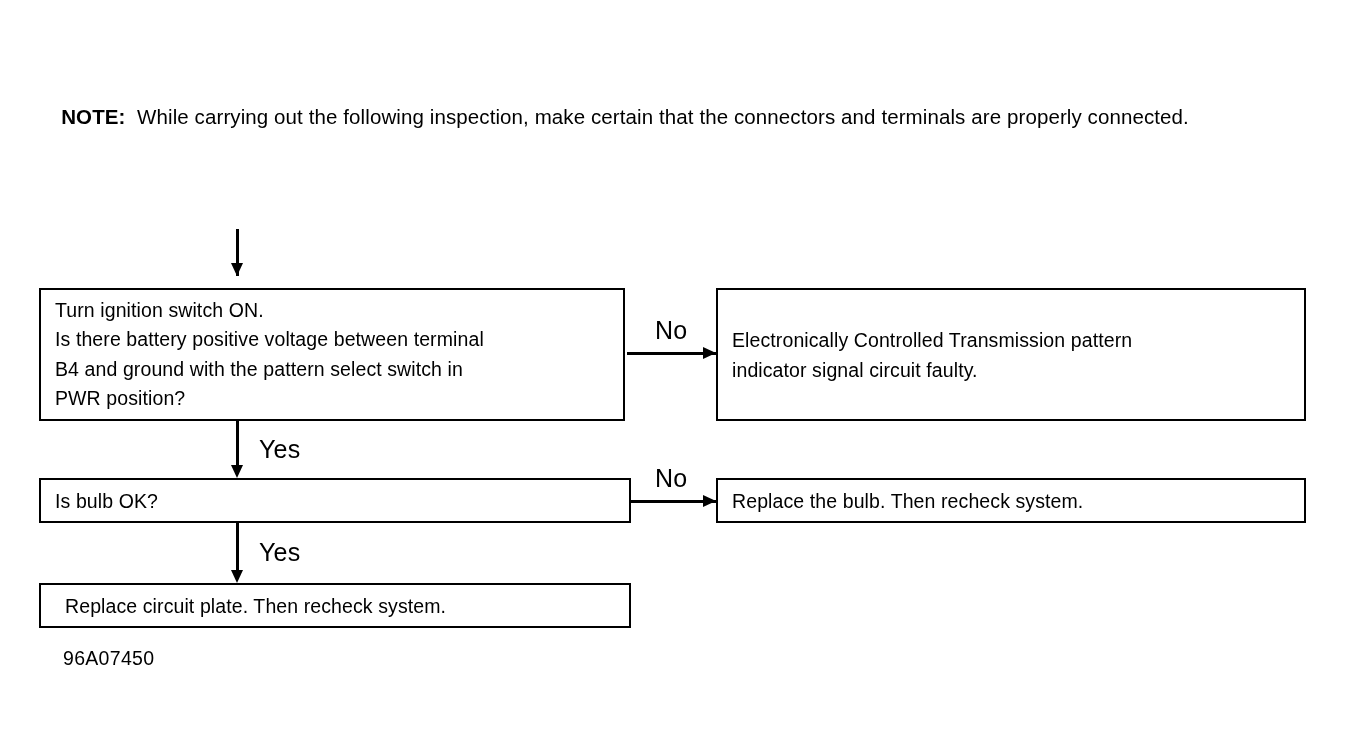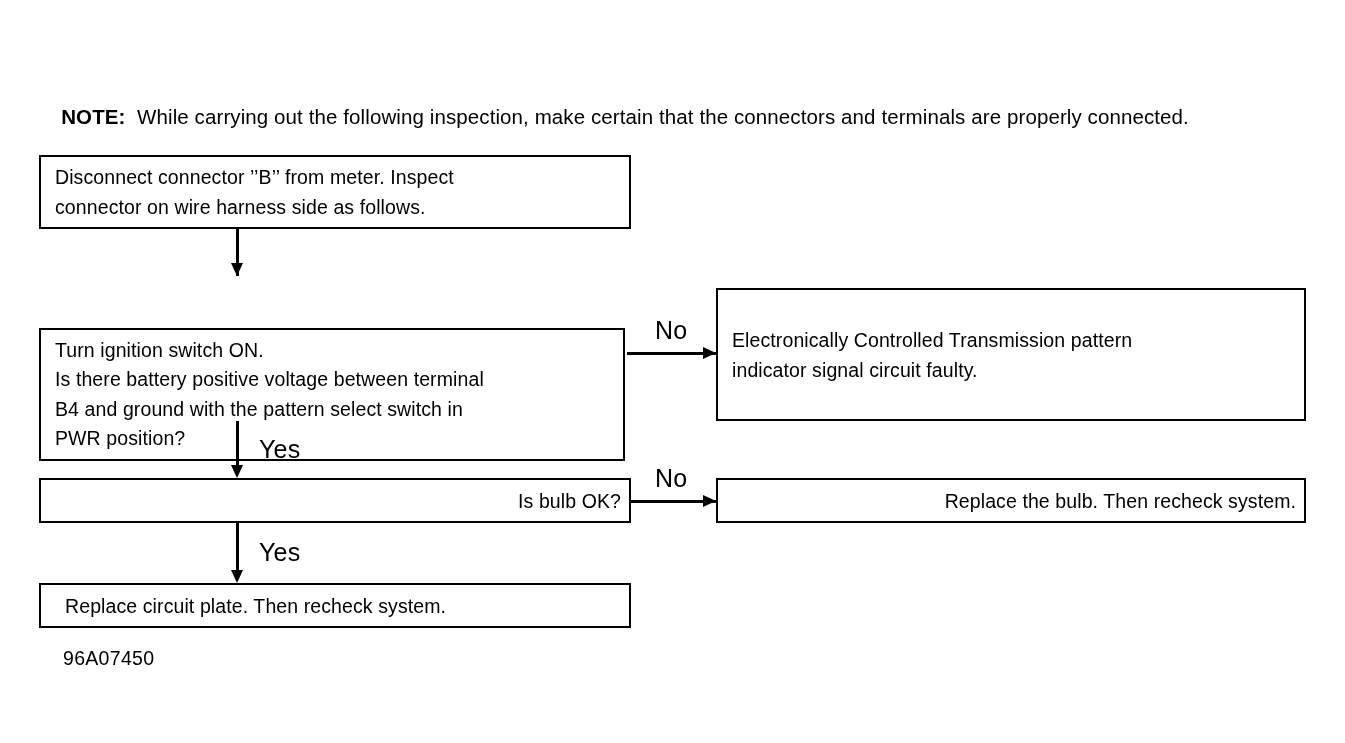--- a/index.html
+++ b/index.html
@@ -57,35 +57,33 @@
   }
 
   #box-disconnect {
     left: 39px;  top: 155px;
     width: 592px; height: 74px;
   }
   #box-ignition {
     left: 39px;  top: 288px;
     width: 586px; height: 133px;
     line-height: 29.5px;
-    margin-top: 40px;
   }
   #box-ect-fault {
     left: 716px; top: 288px;
     width: 590px; height: 133px;
   }
   #box-bulb-ok {
     left: 39px;  top: 478px;
     width: 592px; height: 45px;
     justify-content: center;
-    text-align: right;
   }
   #box-replace-bulb {
     left: 716px; top: 478px;
-    width: 590px; height: 45px; align-items: flex-end;
+    width: 590px; height: 45px;
   }
   #box-replace-plate {
     left: 39px;  top: 583px;
     width: 592px; height: 45px; padding-left: 24px;
   }
 
   
   .v-line {
     position: absolute;
     width: 2.5px;
@@ -151,24 +149,20 @@
 </style>
 </head>
 <body>
 
 <div id="flowchart-root">
 
   <div class="note-block">
     <span class="note-label">NOTE:</span><span>  While carrying out the following inspection, make certain that the connectors and terminals are properly connected.</span>
   </div>
 
-  <div class="flow-box" id="box-disconnect">
-    <span>Disconnect connector ’’B’’ from meter. Inspect
-connector on wire harness side as follows.</span>
-  </div>
 
   <div class="v-line" id="conn-v1-line"></div>
   <div class="arrow-down" id="conn-v1-head"></div>
 
   <div class="flow-box" id="box-ignition">
     <span>Turn ignition switch ON.
 Is there battery positive voltage between terminal
 B4 and ground with the pattern select switch in
 PWR position?</span>
   </div>

